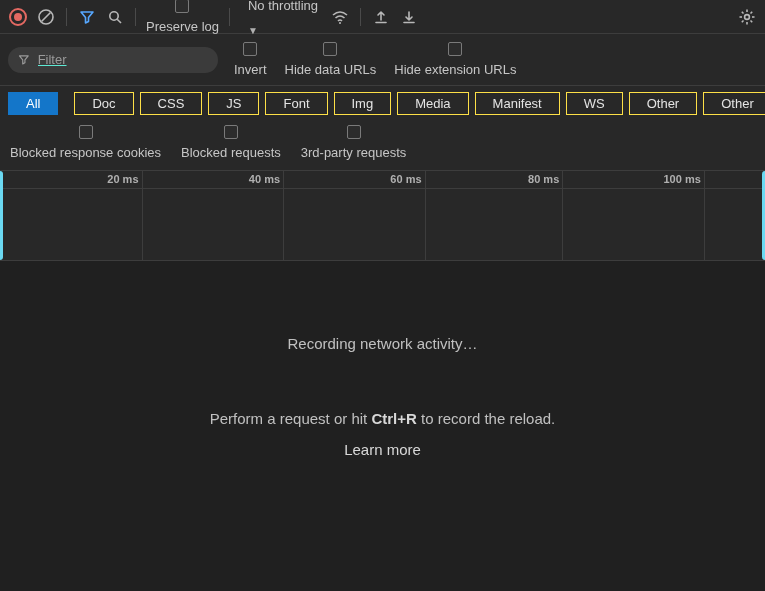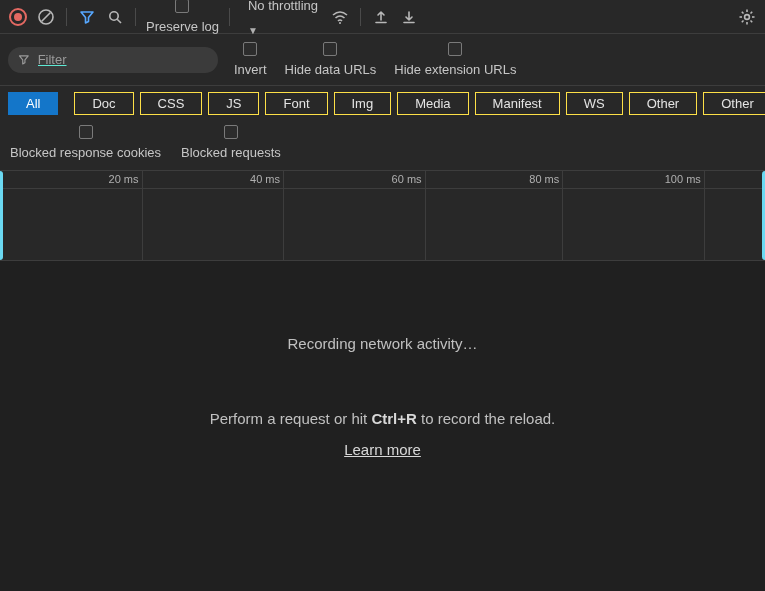--- a/index.html
+++ b/index.html
@@ -107,20 +107,21 @@
     padding: 2px 8px 8px 8px;
     border-bottom: 1px solid #3d3d3d;
     text-align: right;
   }
 
   .timeline {
     height: 90px;
     border-bottom: 1px solid #3d3d3d;
     position: relative;
     background:#282828;
+    font-weight:bold;
   }
   .timeline .ruler {
     height: 18px;
     border-bottom: 1px solid #3d3d3d;
     position: relative;
     font-size: 11px;
     color:#b0b0b0;
   }
   .timeline .tick {
     position:absolute; top:0; height:100%;
@@ -147,21 +148,21 @@
     flex-direction:column;
     align-items:center;
     justify-content:center;
     gap: 14px;
     color:#c0c0c0;
     font-size: 15px;
     padding-bottom: 60px;
   }
   .empty-area .sub { font-size:15px;margin-top:44px; }
   .empty-area .kbd { font-weight:700; color:#d8d8d8; }
-  .empty-area a { color:#d8d8d8; text-decoration: underline; cursor:pointer; }
+  .empty-area a { color:#d8d8d8; cursor:pointer; }
 
   .filter-active { color:#57a8ff; }
 </style>
 </head>
 <body>
 
 <div class="toolbar">
   <span class="icon-btn" title="Record">
     <span class="record-ring">
         <span class="record-dot"></span>
@@ -279,20 +280,24 @@
 
 <div class="thirdbar">
   <label class="chk">
     <span class="box"></span>
     <span>Blocked response cookies</span>
   </label>
   <label class="chk">
     <span class="box"></span>
     <span>Blocked requests</span>
   </label>
+  <label class="chk">
+    <span class="box"></span>
+    <span>3rd-party requests</span>
+  </label>
 </div>
 
 <div class="timeline">
   <div class="ruler">
     <div class="tick" style="left:18.5%">
         <span>20 ms</span>
       </div>
     <div class="tick" style="left:37%">
         <span>40 ms</span>
       </div>

